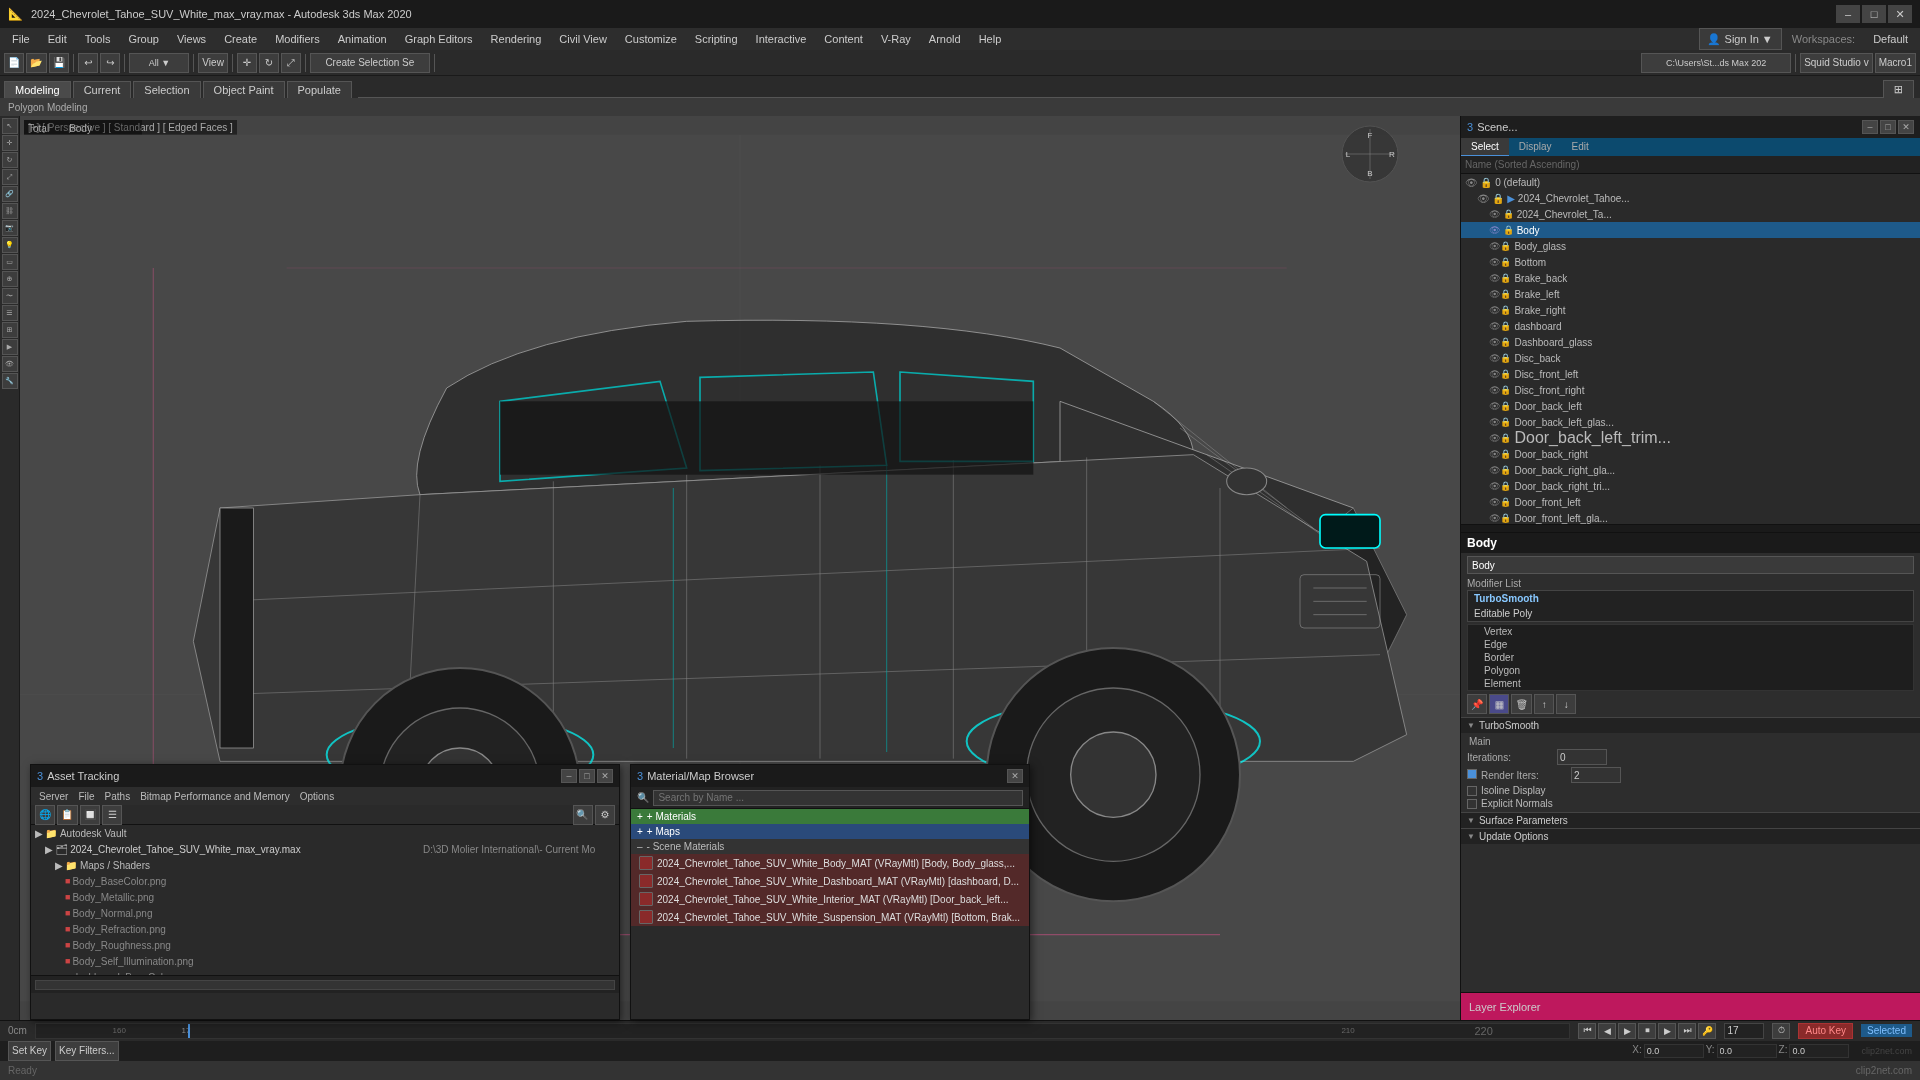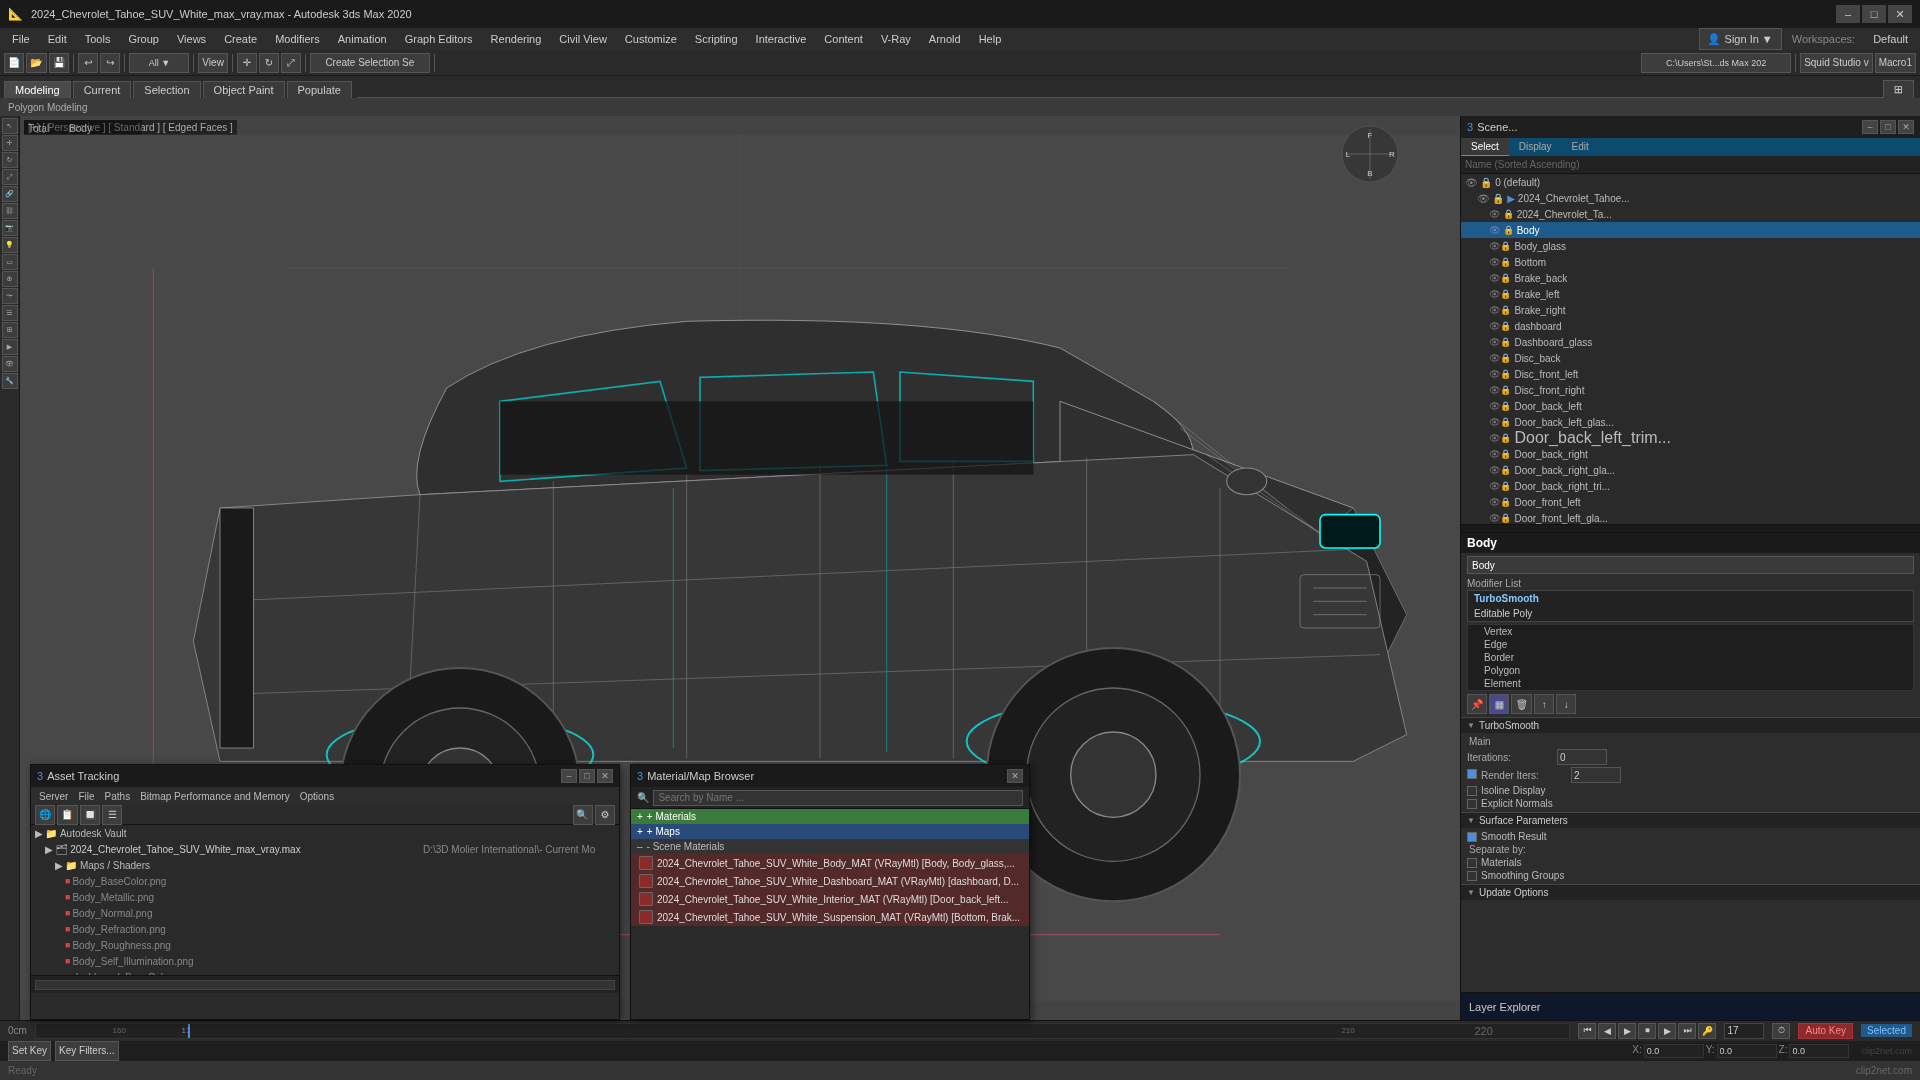--- a/index.html
+++ b/index.html
@@ -474,45 +474,28 @@
         <div class="prop-check">
           <span class="checkbox"></span>
           <span>Explicit Normals</span>
         </div>
       </div>
 
       <div class="section-header">
         <span class="arrow">▼</span>
         <span style="font-size:10px; color:#ccc;">Surface Parameters</span>
       </div>
-      <div style="padding:2px 0;">
-        <div class="prop-check">
-          <span class="checkbox checked"></span>
-          <span>Smooth Result</span>
-        </div>
-        <div style="padding:1px 8px; color:#aaa; font-size:10px;">
-          <span>Separate by:</span>
-        </div>
-        <div class="prop-check">
-          <span class="checkbox"></span>
-          <span>Materials</span>
-        </div>
-        <div class="prop-check">
-          <span class="checkbox"></span>
-          <span>Smoothing Groups</span>
-        </div>
-      </div>
 
       <div class="section-header">
         <span class="arrow">▼</span>
         <span style="font-size:10px; color:#ccc;">Update Options</span>
       </div>
     </div>
 
-    <div style="height:28px; background:#0f172a; border-top:1px solid #111; display:flex; align-items:center; padding:0 8px;">
+    <div style="height:28px; background:#be185d; border-top:1px solid #111; display:flex; align-items:center; padding:0 8px;">
       <span style="color:#ccc; font-size:11px;">Layer Explorer</span>
     </div>
   </div>
 </div>
 
 <div id="bottom-panels" style="position:absolute; bottom:60px; left:20px; display:flex; gap:10px; z-index:10;">
 
   <div id="asset-panel" style="background:#2a2a2a; border:1px solid #111; width:590px; box-shadow:2px 2px 8px rgba(0,0,0,0.5);">
     <div id="asset-header" style="background:#1a1a1a; height:22px; display:flex; align-items:center; justify-content:space-between; padding:0 6px; cursor:move;">
       <div style="display:flex; align-items:center; gap:4px;">

